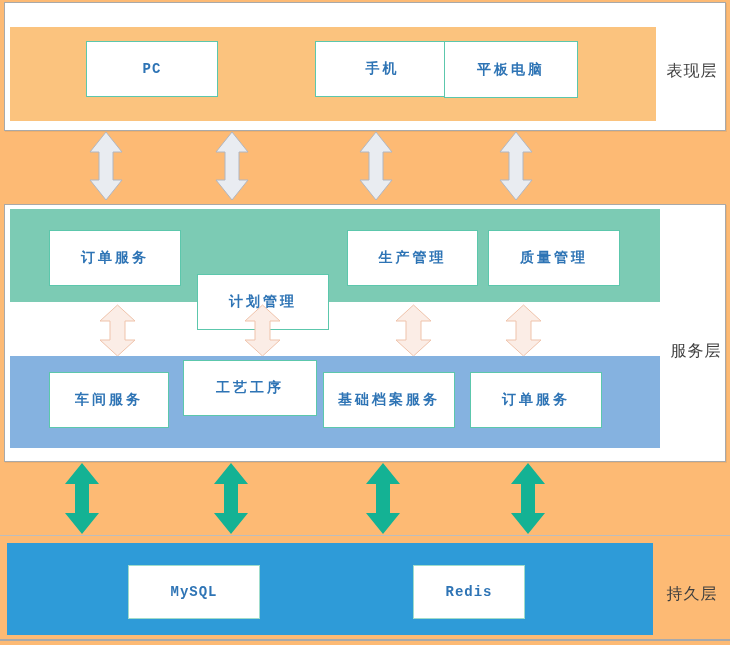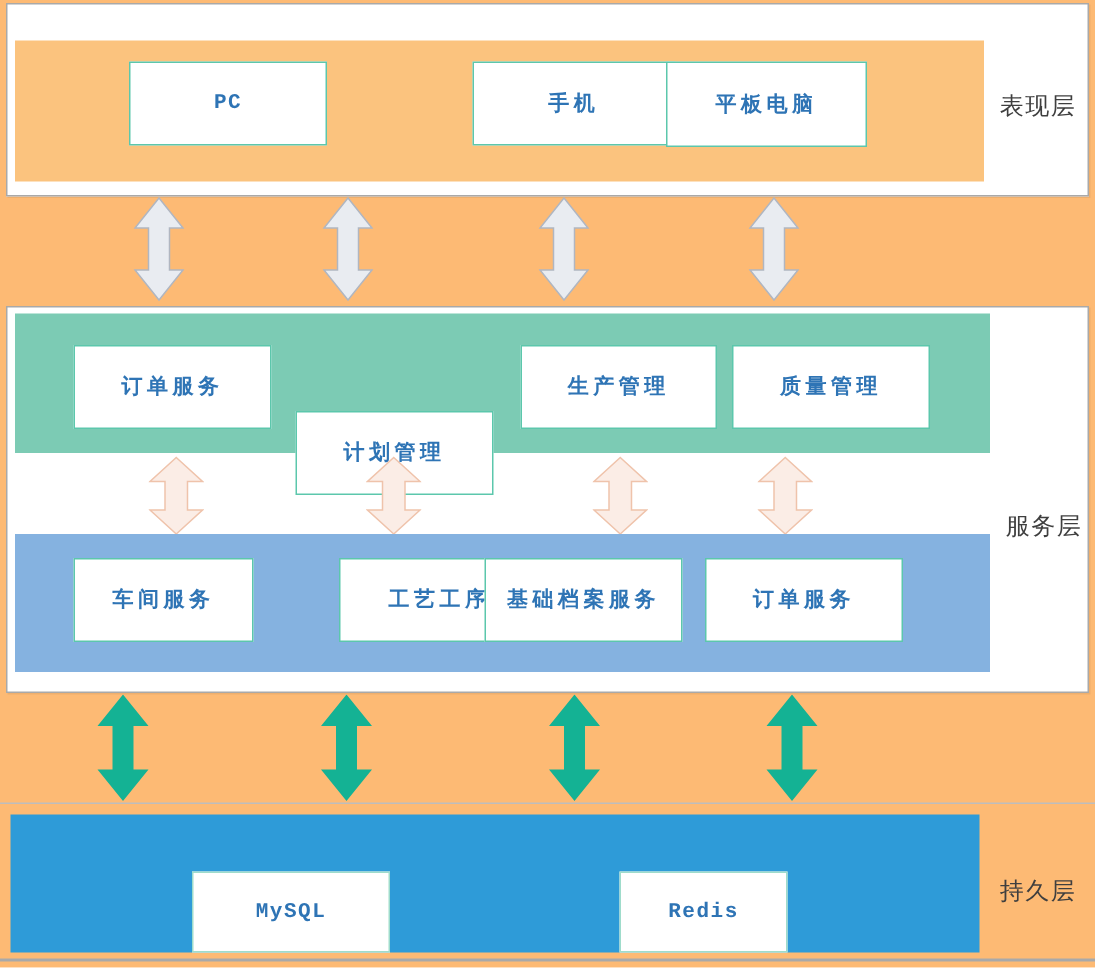--- a/index.html
+++ b/index.html
@@ -20,21 +20,21 @@
   .band-management{background:#7ccbb4;}
   .band-service{background:#85b2e0;}
   .band-persistence{background:#2e9bd8;}
   
   .node{
     background:#ffffff;border:1px solid #5cc7ac;
     display:flex;align-items:center;justify-content:center;
     color:#2e74b5;font-size:14px;font-weight:bold;letter-spacing:3px;
   }
   .node.latin{letter-spacing:1px;}
-  .node-persist{border:1px solid #9fdccb;margin-top:16px;}
+  .node-persist{border:1px solid #9fdccb;}
   
   .layer-label{
     color:#3f3f3f;font-size:16px;letter-spacing:1px;white-space:nowrap;
     display:flex;align-items:center;justify-content:center;
   }
   
   .arrow{display:block;}
   
   .hline{background:#bdbdbd;}
 </style>
@@ -100,21 +100,21 @@
   </svg>
   <svg class="abs arrow" style="left:505px;top:304px;" width="37" height="53" viewBox="0 0 37 53">
     <polygon points="18.5,1 36,17 26,17 26,36 36,36 18.5,52 1,36 11,36 11,17 1,17" fill="#fbede6" stroke="#efc3ab" stroke-width="1"></polygon>
   </svg>
 
   <div class="abs band band-service" style="left:10px;top:356px;width:650px;height:92px;"></div>
 
   <div class="abs node" style="left:49px;top:372px;width:120px;height:56px;">
     <span>车间服务</span>
   </div>
-  <div class="abs node" style="left:183px;top:372px;width:134px;height:56px;margin-left:43px;">
+  <div class="abs node" style="left:183px;top:360px;width:134px;height:56px;">
     <span>工艺工序</span>
   </div>
   <div class="abs node" style="left:323px;top:372px;width:132px;height:56px;">
     <span>基础档案服务</span>
   </div>
   <div class="abs node" style="left:470px;top:372px;width:132px;height:56px;">
     <span>订单服务</span>
   </div>
 
   <div class="abs layer-label" style="left:668px;top:342px;width:56px;height:18px;">

